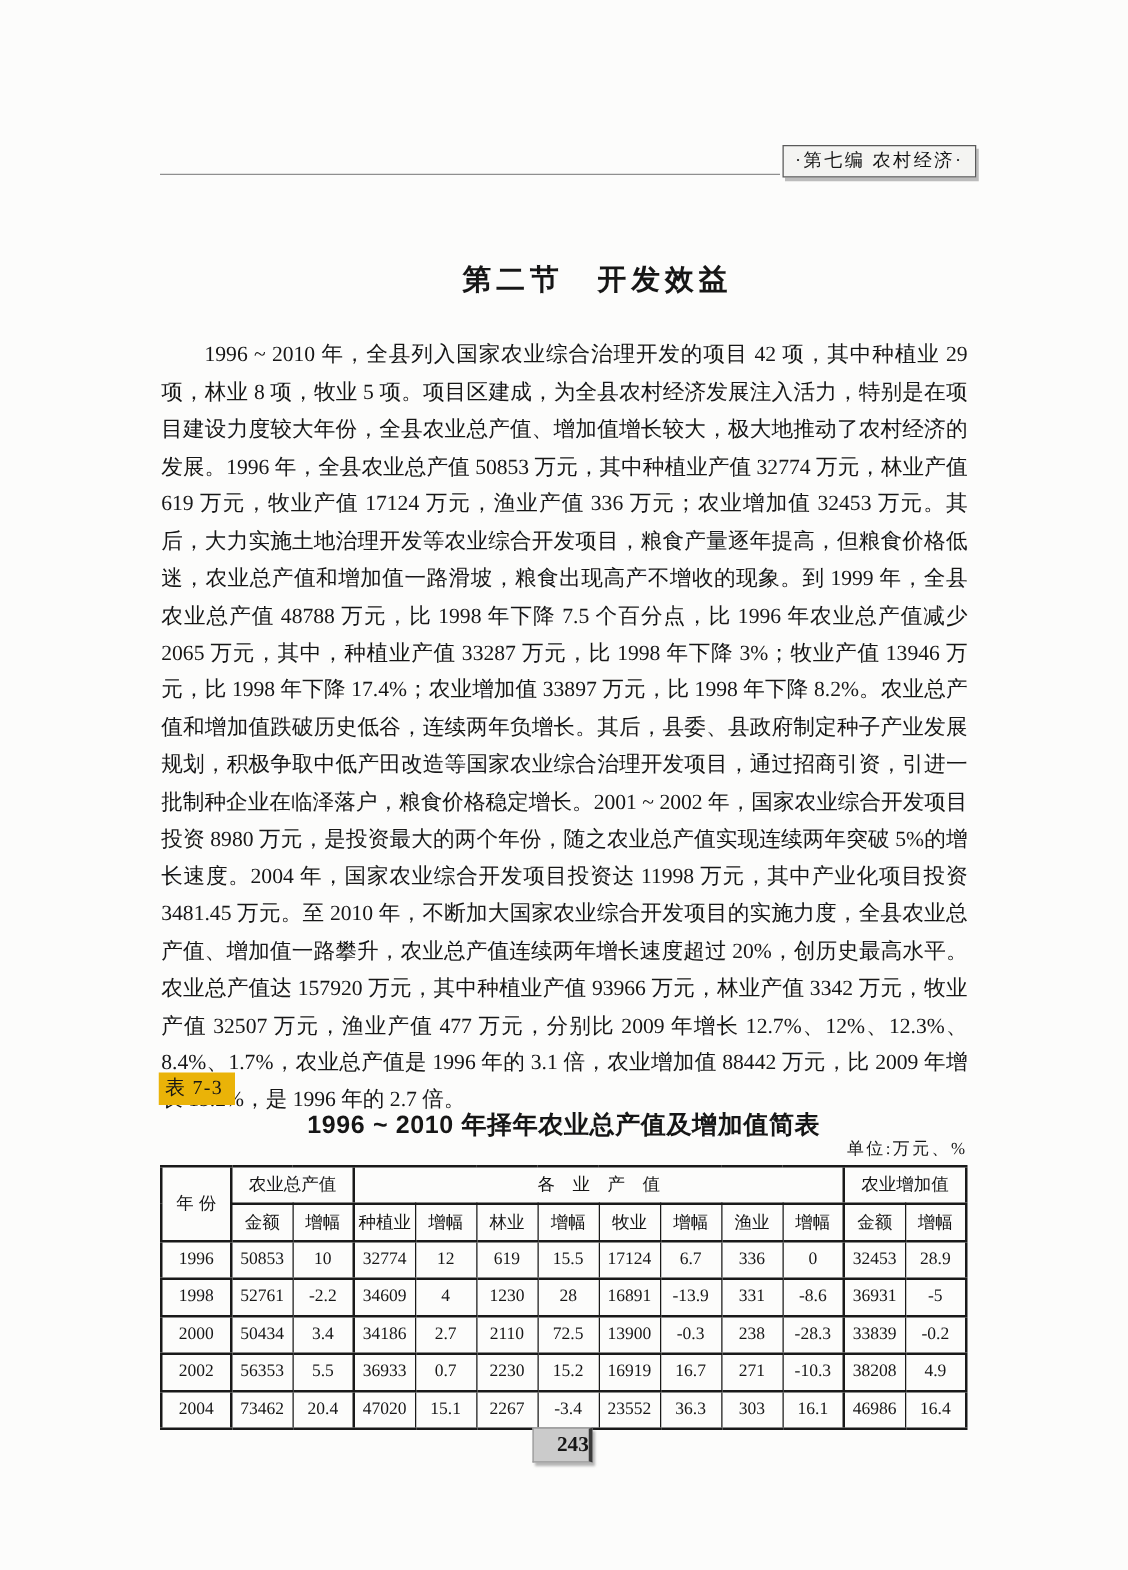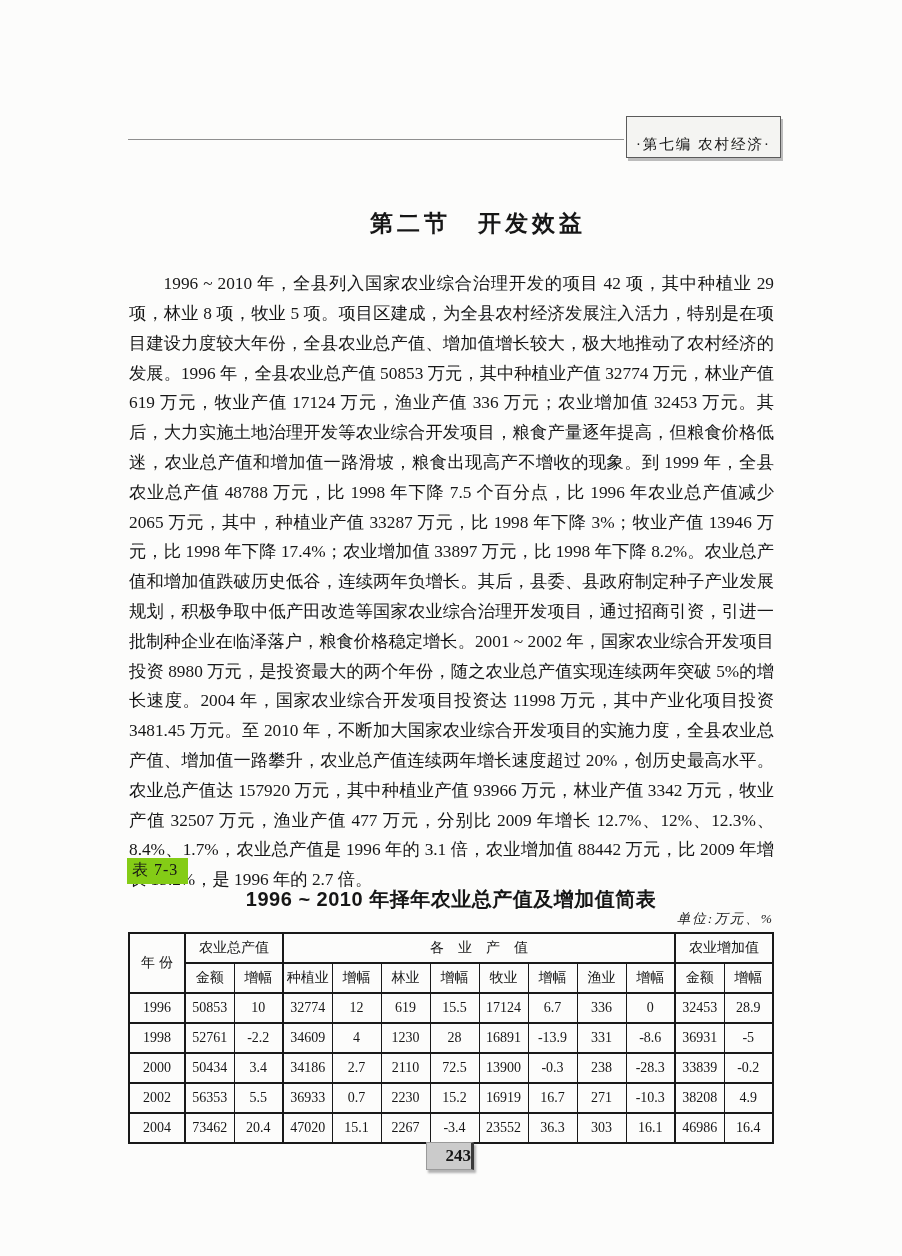--- a/index.html
+++ b/index.html
@@ -3,45 +3,45 @@
 <meta charset="utf-8">
 <style>
   html,body { margin:0; padding:0; background:#e8e8e8; }
   .page {
     position:relative; width:902px; height:1256px; margin:0 auto;
     background:#fcfcfb; overflow:hidden; color:#161616;
     font-family:"Liberation Serif","DejaVu Serif",serif;
   }
   .header-rule { position:absolute; left:128px; top:139px; width:496px; height:1px; background:#8f8f8f; }
   .header-badge {
-    position:absolute; left:626px; top:116px; padding:18px 9px 3px 9px;
+    position:absolute; left:626px; top:116px; padding:2px 9px 3px 9px;
     border:1px solid #5a5a5a; background:#f4f4f2;
     box-shadow:2px 3px 0 rgba(110,110,110,.45);
     font-size:14.5px; letter-spacing:2px; white-space:nowrap;
   }
   .section-title {
     position:absolute; left:0; top:193px; width:902px; text-align:center;
     font-size:23px; font-weight:bold; letter-spacing:4px;padding-left:27px;
   }
   .body-text {
     position:absolute; left:129px; top:252px; width:645px;
     font-size:17.3px; line-height:29.8px; text-align:justify; text-indent:2em;
   }
   .table-label {
-    position:absolute; left:127px; top:858px; background:#84cc16;
+    position:absolute; left:127px; top:858px; background:#eab308;
     font-size:16px; padding:2px 10px 3px 5px; letter-spacing:1px;
   }
   .table-title {
     position:absolute; left:128px; top:886px; width:646px; text-align:center;
     font-family:"Liberation Sans","DejaVu Sans",sans-serif;
     font-size:20px; font-weight:bold; letter-spacing:0.5px;
   }
   .unit-note {
     position:absolute; left:128px; top:910px; width:646px; text-align:right;
-    font-style:italic; font-size:13.5px; letter-spacing:2px;
+    font-size:13.5px; letter-spacing:2px;
   }
   table.data-table {
     position:absolute; left:128px; top:932px; width:646px;
     border-collapse:collapse; table-layout:fixed; text-align:center;
     border:2px solid #191919; font-size:14px;
   }
   .data-table th, .data-table td {
     border-style:solid; border-color:#191919; border-width:2px 1px;
     padding:0; height:28px; font-weight:normal; overflow:hidden; white-space:nowrap;
   }

